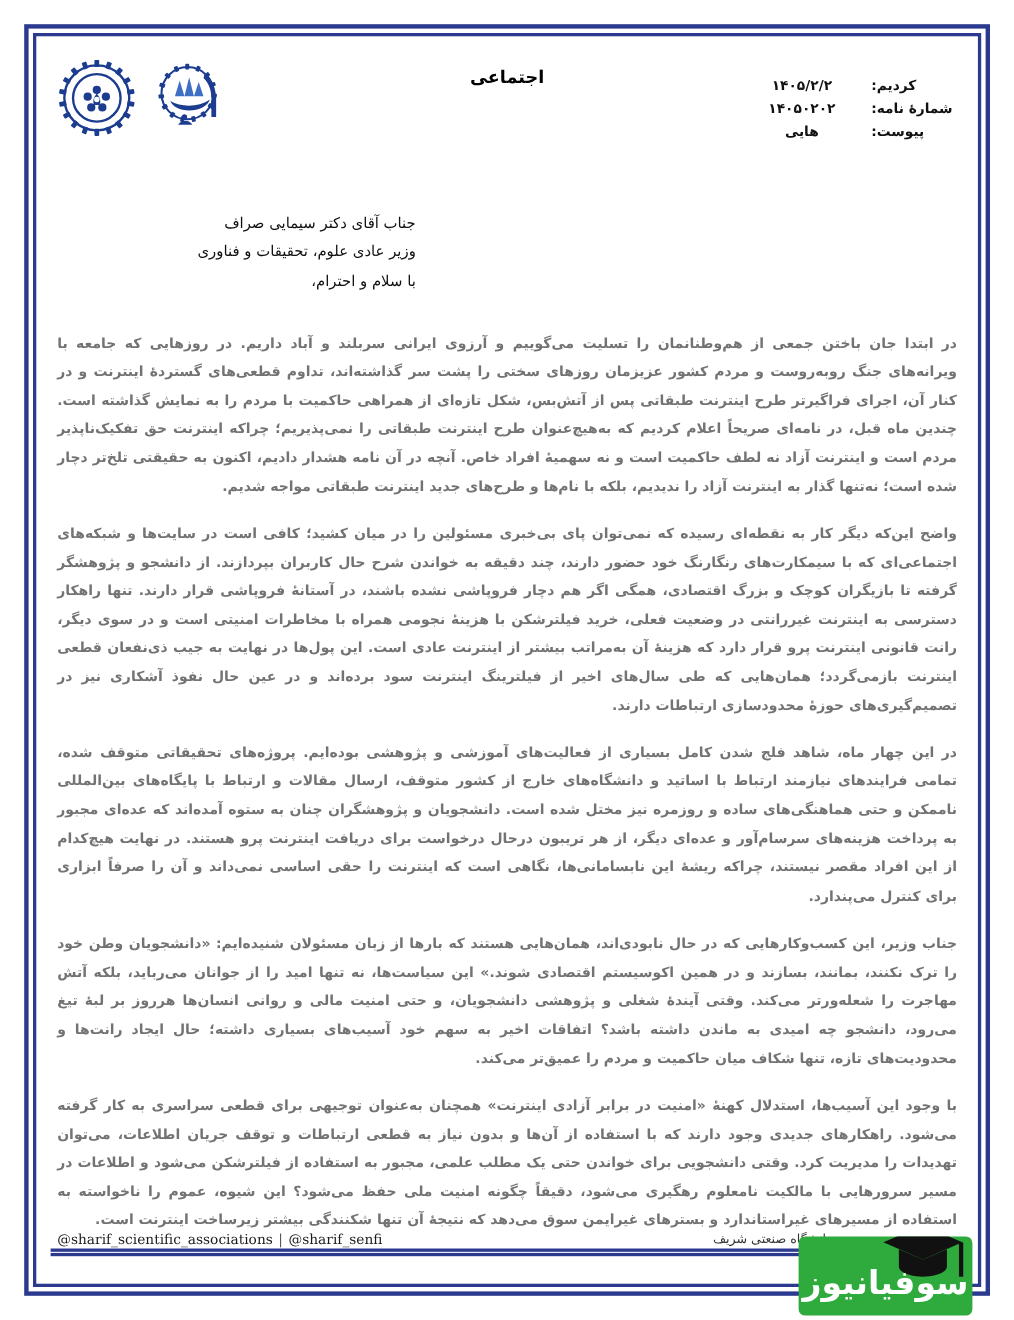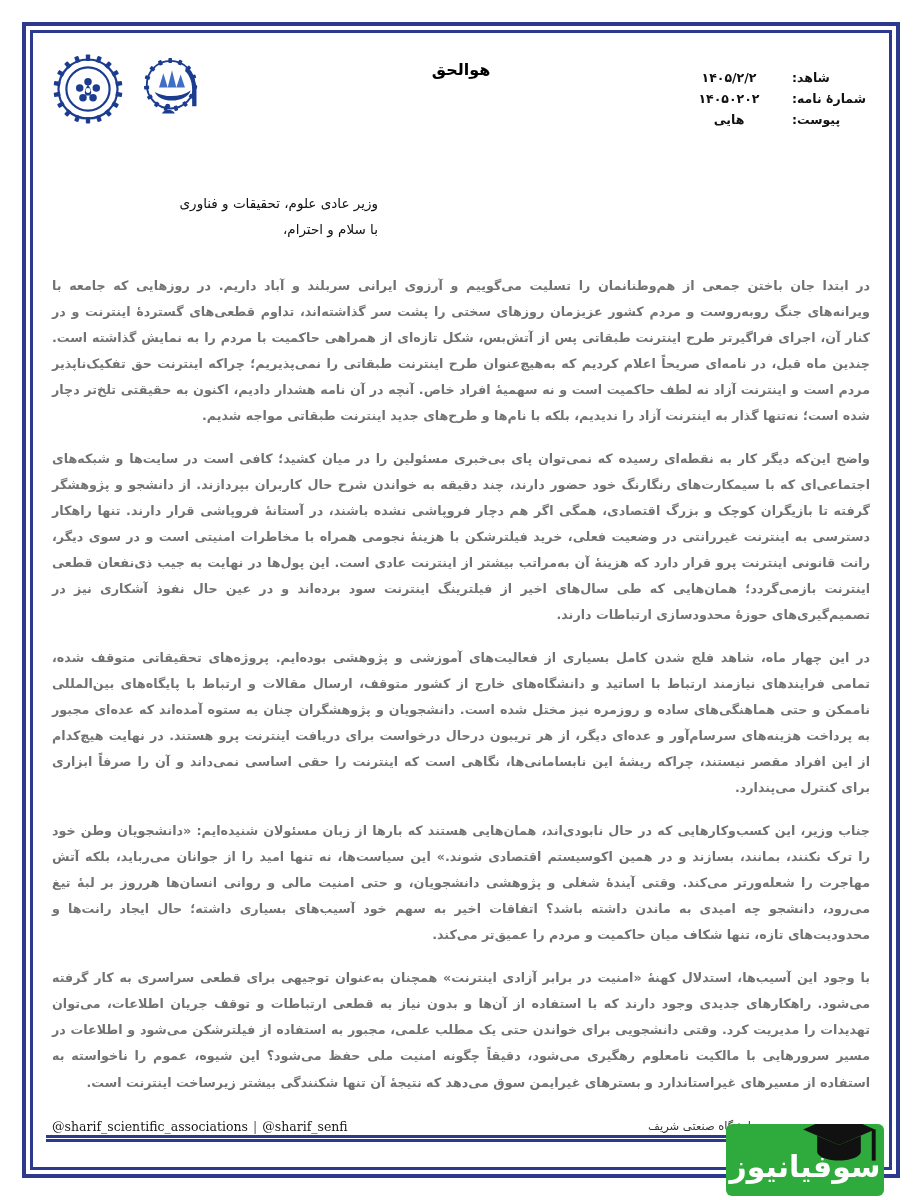--- a/index.html
+++ b/index.html
@@ -224,25 +224,25 @@
 
 <div class="page">
 
   <div class="frame-outer"></div>
   <div class="frame-inner"></div>
 
   <div class="content">
 
     <div class="header">
 
-      <div class="bismillah">هوالحق</div>
+      <div class="bismillah">اجتماعی</div>
 
       <div class="meta">
         <div class="meta-row">
-          <span class="meta-label">شاهد:</span>
+          <span class="meta-label">کردیم:</span>
           <span class="meta-value">۱۴۰۵/۲/۲</span>
         </div>
         <div class="meta-row">
           <span class="meta-label">شمارۀ نامه:</span>
           <span class="meta-value">۱۴۰۵۰۲۰۲</span>
         </div>
         <div class="meta-row">
           <span class="meta-label">پیوست:</span>
           <span class="meta-value">هایی</span>
         </div>
@@ -322,20 +322,21 @@
           <g fill="#1b3c8f">
             <circle cx="44" cy="74" r="3.4"></circle>
             <path d="M36 84 C40 77 50 77 54 84 Z"></path>
           </g>
         </svg>
 
       </div>
     </div>
 
     <div class="addressee">
+      <div>جناب آقای دکتر سیمایی صراف</div>
       <div>وزیر عادی علوم، تحقیقات و فناوری</div>
       <div>با سلام و احترام،</div>
     </div>
 
     <div class="body-text">
       <p>در ابتدا جان باختن جمعی از هم‌وطنانمان را تسلیت می‌گوییم و آرزوی ایرانی سربلند و آباد داریم. در روزهایی که جامعه با ویرانه‌های جنگ روبه‌روست و مردم کشور عزیزمان روزهای سختی را پشت سر گذاشته‌اند، تداوم قطعی‌های گستردۀ اینترنت و در کنار آن، اجرای فراگیرتر طرح اینترنت طبقاتی پس از آتش‌بس، شکل تازه‌ای از همراهی حاکمیت با مردم را به نمایش گذاشته است. چندین ماه قبل، در نامه‌ای صریحاً اعلام کردیم که به‌هیچ‌عنوان طرح اینترنت طبقاتی را نمی‌پذیریم؛ چراکه اینترنت حق تفکیک‌ناپذیر مردم است و اینترنت آزاد نه لطف حاکمیت است و نه سهمیۀ افراد خاص. آنچه در آن نامه هشدار دادیم، اکنون به حقیقتی تلخ‌تر دچار شده است؛ نه‌تنها گذار به اینترنت آزاد را ندیدیم، بلکه با نام‌ها و طرح‌های جدید اینترنت طبقاتی مواجه شدیم.</p>
       <p>واضح این‌که دیگر کار به نقطه‌ای رسیده که نمی‌توان پای بی‌خبری مسئولین را در میان کشید؛ کافی است در سایت‌ها و شبکه‌های اجتماعی‌ای که با سیمکارت‌های رنگارنگ خود حضور دارند، چند دقیقه به خواندن شرح حال کاربران بپردازند. از دانشجو و پژوهشگر گرفته تا بازیگران کوچک و بزرگ اقتصادی، همگی اگر هم دچار فروپاشی نشده باشند، در آستانۀ فروپاشی قرار دارند. تنها راهکار دسترسی به اینترنت غیررانتی در وضعیت فعلی، خرید فیلترشکن با هزینۀ نجومی همراه با مخاطرات امنیتی است و در سوی دیگر، رانت قانونی اینترنت پرو قرار دارد که هزینۀ آن به‌مراتب بیشتر از اینترنت عادی است. این پول‌ها در نهایت به جیب ذی‌نفعان قطعی اینترنت بازمی‌گردد؛ همان‌هایی که طی سال‌های اخیر از فیلترینگ اینترنت سود برده‌اند و در عین حال نفوذ آشکاری نیز در تصمیم‌گیری‌های حوزۀ محدودسازی ارتباطات دارند.</p>
       <p>در این چهار ماه، شاهد فلج شدن کامل بسیاری از فعالیت‌های آموزشی و پژوهشی بوده‌ایم. پروژه‌های تحقیقاتی متوقف شده، تمامی فرایندهای نیازمند ارتباط با اساتید و دانشگاه‌های خارج از کشور متوقف، ارسال مقالات و ارتباط با پایگاه‌های بین‌المللی ناممکن و حتی هماهنگی‌های ساده و روزمره نیز مختل شده است. دانشجویان و پژوهشگران چنان به ستوه آمده‌اند که عده‌ای مجبور به پرداخت هزینه‌های سرسام‌آور و عده‌ای دیگر، از هر تریبون درحال درخواست برای دریافت اینترنت پرو هستند. در نهایت هیچ‌کدام از این افراد مقصر نیستند، چراکه ریشۀ این نابسامانی‌ها، نگاهی است که اینترنت را حقی اساسی نمی‌داند و آن را صرفاً ابزاری برای کنترل می‌پندارد.</p>
       <p>جناب وزیر، این کسب‌وکارهایی که در حال نابودی‌اند، همان‌هایی هستند که بارها از زبان مسئولان شنیده‌ایم: «دانشجویان وطن خود را ترک نکنند، بمانند، بسازند و در همین اکوسیستم اقتصادی شوند.» این سیاست‌ها، نه تنها امید را از جوانان می‌رباید، بلکه آتش مهاجرت را شعله‌ورتر می‌کند. وقتی آیندۀ شغلی و پژوهشی دانشجویان، و حتی امنیت مالی و روانی انسان‌ها هرروز بر لبۀ تیغ می‌رود، دانشجو چه امیدی به ماندن داشته باشد؟ اتفاقات اخیر به سهم خود آسیب‌های بسیاری داشته؛ حال ایجاد رانت‌ها و محدودیت‌های تازه، تنها شکاف میان حاکمیت و مردم را عمیق‌تر می‌کند.</p>
       <p>با وجود این آسیب‌ها، استدلال کهنۀ «امنیت در برابر آزادی اینترنت» همچنان به‌عنوان توجیهی برای قطعی سراسری به کار گرفته می‌شود. راهکارهای جدیدی وجود دارند که با استفاده از آن‌ها و بدون نیاز به قطعی ارتباطات و توقف جریان اطلاعات، می‌توان تهدیدات را مدیریت کرد. وقتی دانشجویی برای خواندن حتی یک مطلب علمی، مجبور به استفاده از فیلترشکن می‌شود و اطلاعات در مسیر سرورهایی با مالکیت نامعلوم رهگیری می‌شود، دقیقاً چگونه امنیت ملی حفظ می‌شود؟ این شیوه، عموم را ناخواسته به استفاده از مسیرهای غیراستاندارد و بسترهای غیرایمن سوق می‌دهد که نتیجۀ آن تنها شکنندگی بیشتر زیرساخت اینترنت است.</p>

